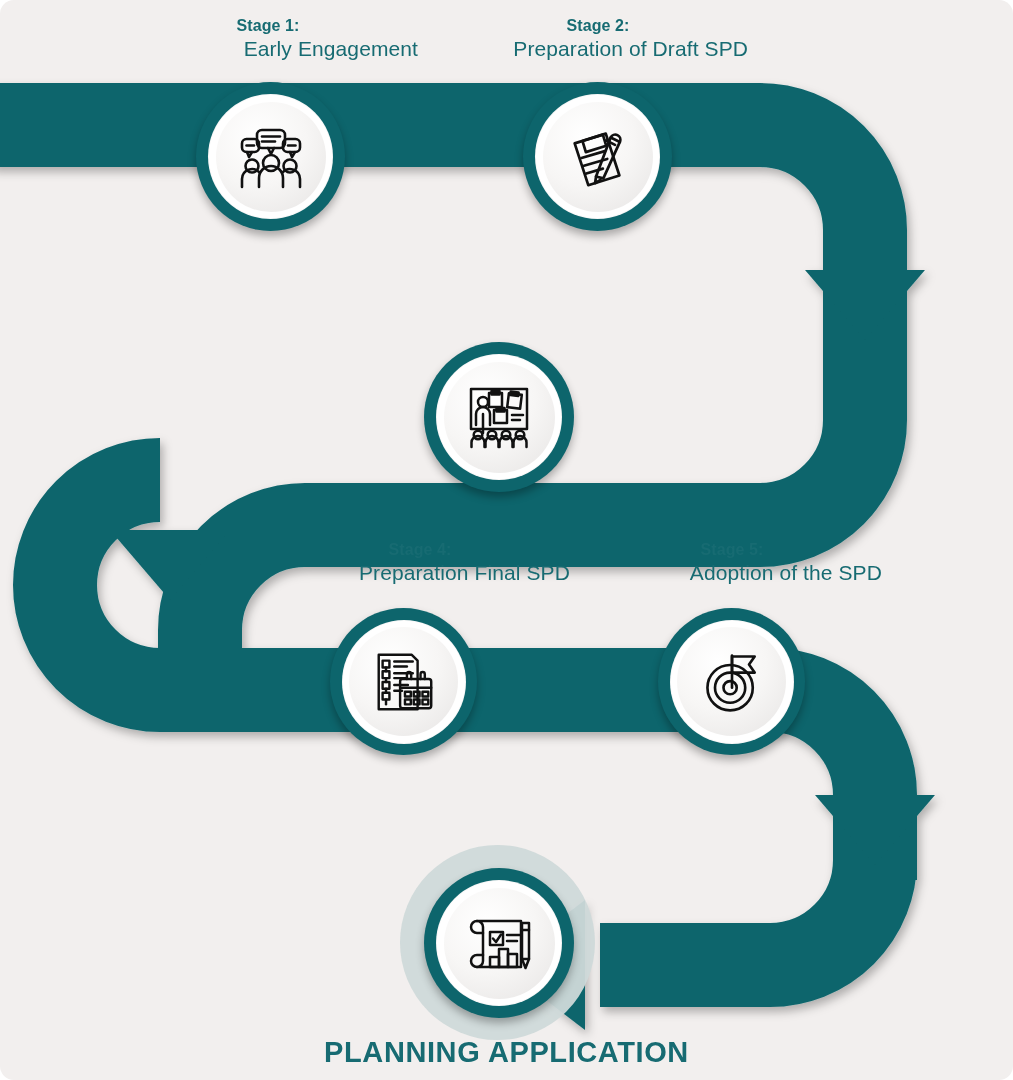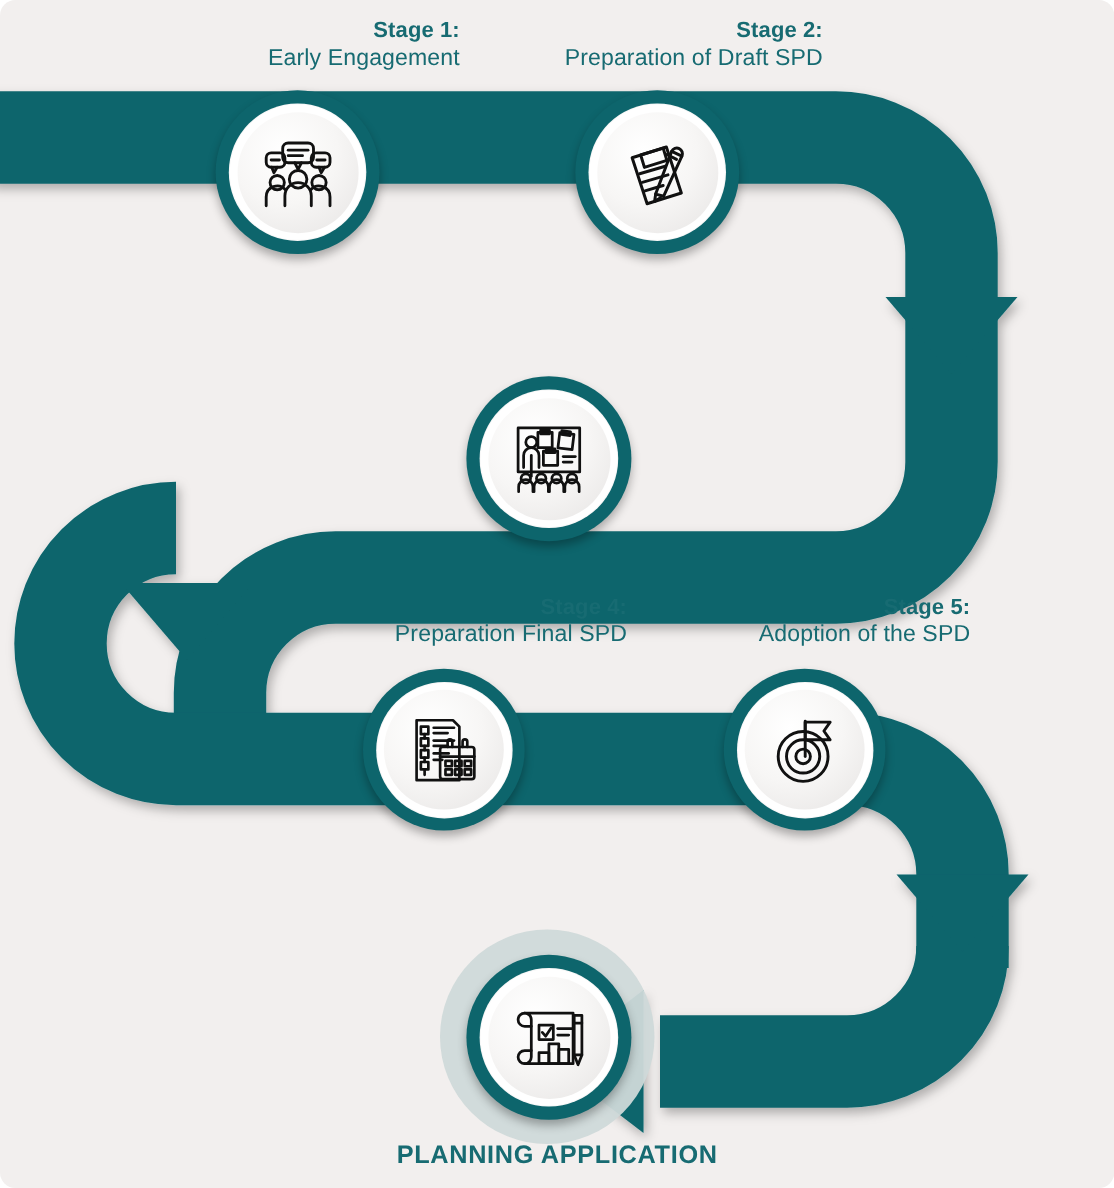--- a/index.html
+++ b/index.html
@@ -33,22 +33,21 @@
     text-align: center;
     color: #176b72;
     line-height: 1.22;
     letter-spacing: .1px;
     white-space: nowrap;
     user-select: none;
   }
   .stage-label .stage-title {
     display: block;
     font-weight: bold;
-    font-size: 20px;
-    text-align: right;
+    font-size: 16px;
   }
   .stage-label .stage-sub {
     display: block;
     font-weight: normal;
     font-size: 21px;
     text-align: right;
   }
 
   
   .node {
@@ -85,21 +84,21 @@
     opacity: .95;
   }
 
   
   .final-caption {
     position: absolute;
     width: 100%;
     text-align: center;
     color: #176b72;
     font-weight: bold;
-    font-size: 23px;
+    font-size: 29px;
     letter-spacing: .6px;
     user-select: none;
   }
 </style>
 </head>
 <body>
 
 <div id="canvas">
 
   <svg id="flow-svg" viewBox="0 0 1013 1080">

